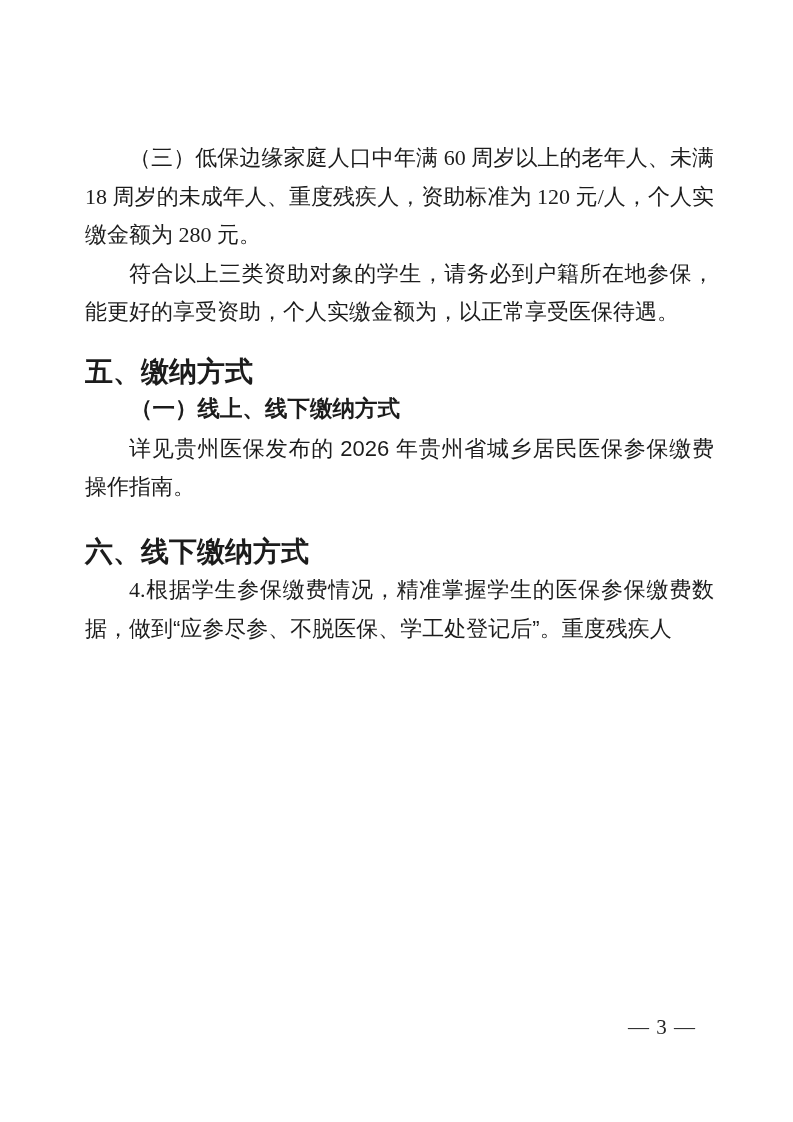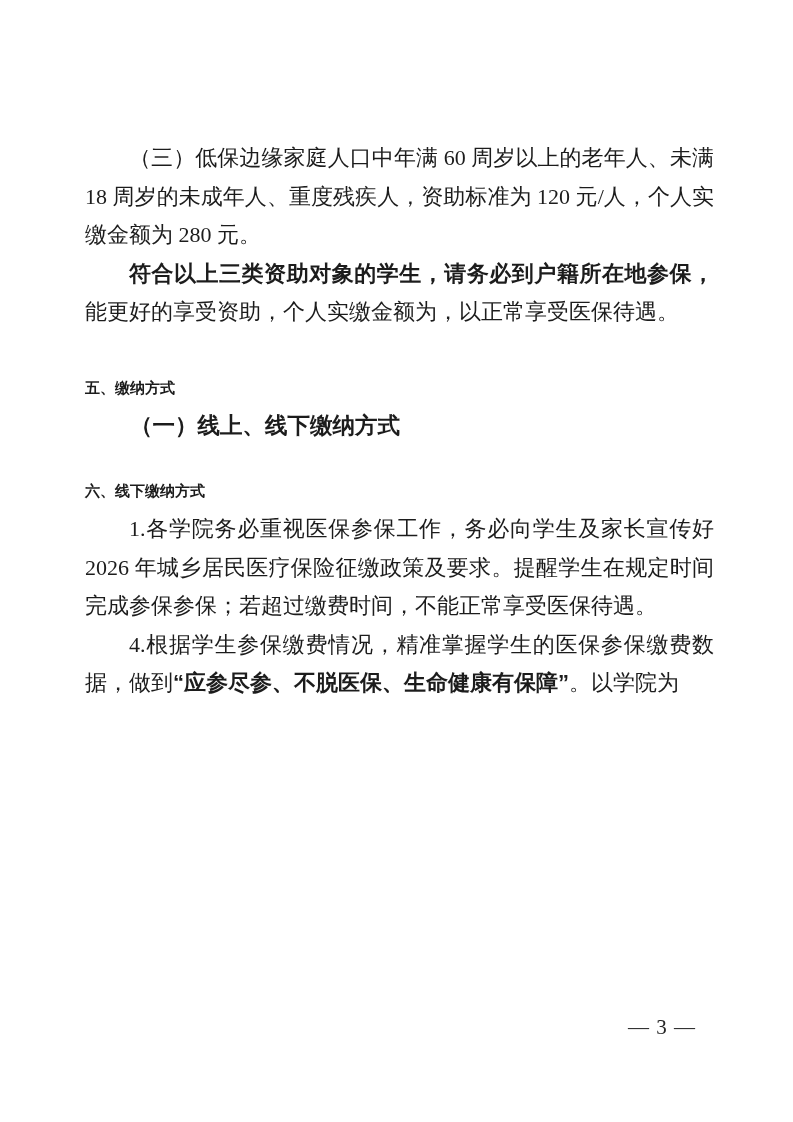--- a/index.html
+++ b/index.html
@@ -26,41 +26,41 @@
     line-height: 38.5px;
     text-align: justify;
   }
   .content p {
     margin: 0;
     text-indent: 2em;
   }
   .sec-heading {
     font-family: "Liberation Sans", sans-serif;
     font-weight: 700;
-    font-size: 15px;
-    margin: 37px 0 0 0;
+    font-size: 28px;
+    margin: 21px 0 0 0;
     text-indent: 0;
     line-height: 38.5px;
     text-align: left;
   }
   .sec-heading.gap-six {
     margin-top: 26px;
   }
   .sub-heading {
-    font-family: Liberation Serif, serif;
+    font-family: Liberation Mono, monospace;
     font-weight: 700;
     font-size: 22.5px;
     margin: 0;
     text-indent: 2em;
     line-height: 38.5px;
     text-align: left;
   }
   .bold-hei {
     font-family: "Liberation Sans", sans-serif;
-    font-weight: 700;
+    font-weight: 400;
     margin-top: 15px;
   }
   .page-number {
     position: absolute;
     top: 1012px;
     right: 97px;
     font-size: 21px;
     line-height: 30px;
     color: #262626;
     letter-spacing: 1px;
@@ -74,25 +74,25 @@
   <div class="content">
 
     <p>（三）低保边缘家庭人口中年满 60 周岁以上的老年人、未满 18 周岁的未成年人、重度残疾人，资助标准为 120 元/人，个人实缴金额为 280 元。</p>
 
     <p><span class="bold-hei">符合以上三类资助对象的学生，请务必到户籍所在地参保，</span><span>能更好的享受资助，个人实缴金额为，以正常享受医保待遇。</span></p>
 
     <h2 class="sec-heading">五、缴纳方式</h2>
 
     <h3 class="sub-heading">（一）线上、线下缴纳方式</h3>
 
+    <p><span>详见贵州医保发布的 </span><span class="bold-hei">2026 年贵州省城乡居民医保参保缴费操作指南。</span></p>
 
     <h2 class="sec-heading gap-six">六、线下缴纳方式</h2>
 
-    <p>1.各学院务必重视医保参保工作，务必向学生及家长宣传好 2026 年城乡居民医疗保险征缴政策及要求。提醒学生在规定时间完成参保参保；若超过缴费时间，不能正常享受医保待遇。</p>
 
 
 
-    <p><span>4.根据学生参保缴费情况，精准掌握学生的医保参保缴费数据，做到</span><span class="bold-hei">“应参尽参、不脱医保、生命健康有保障”</span><span>。以学院为</span></p>
+    <p><span>4.根据学生参保缴费情况，精准掌握学生的医保参保缴费数据，做到</span><span class="bold-hei">“应参尽参、不脱医保、学工处登记后”</span><span>。重度残疾人</span></p>
 
   </div>
 
   <div class="page-number">— 3 —</div>
 </div>
 
 </body></html>

